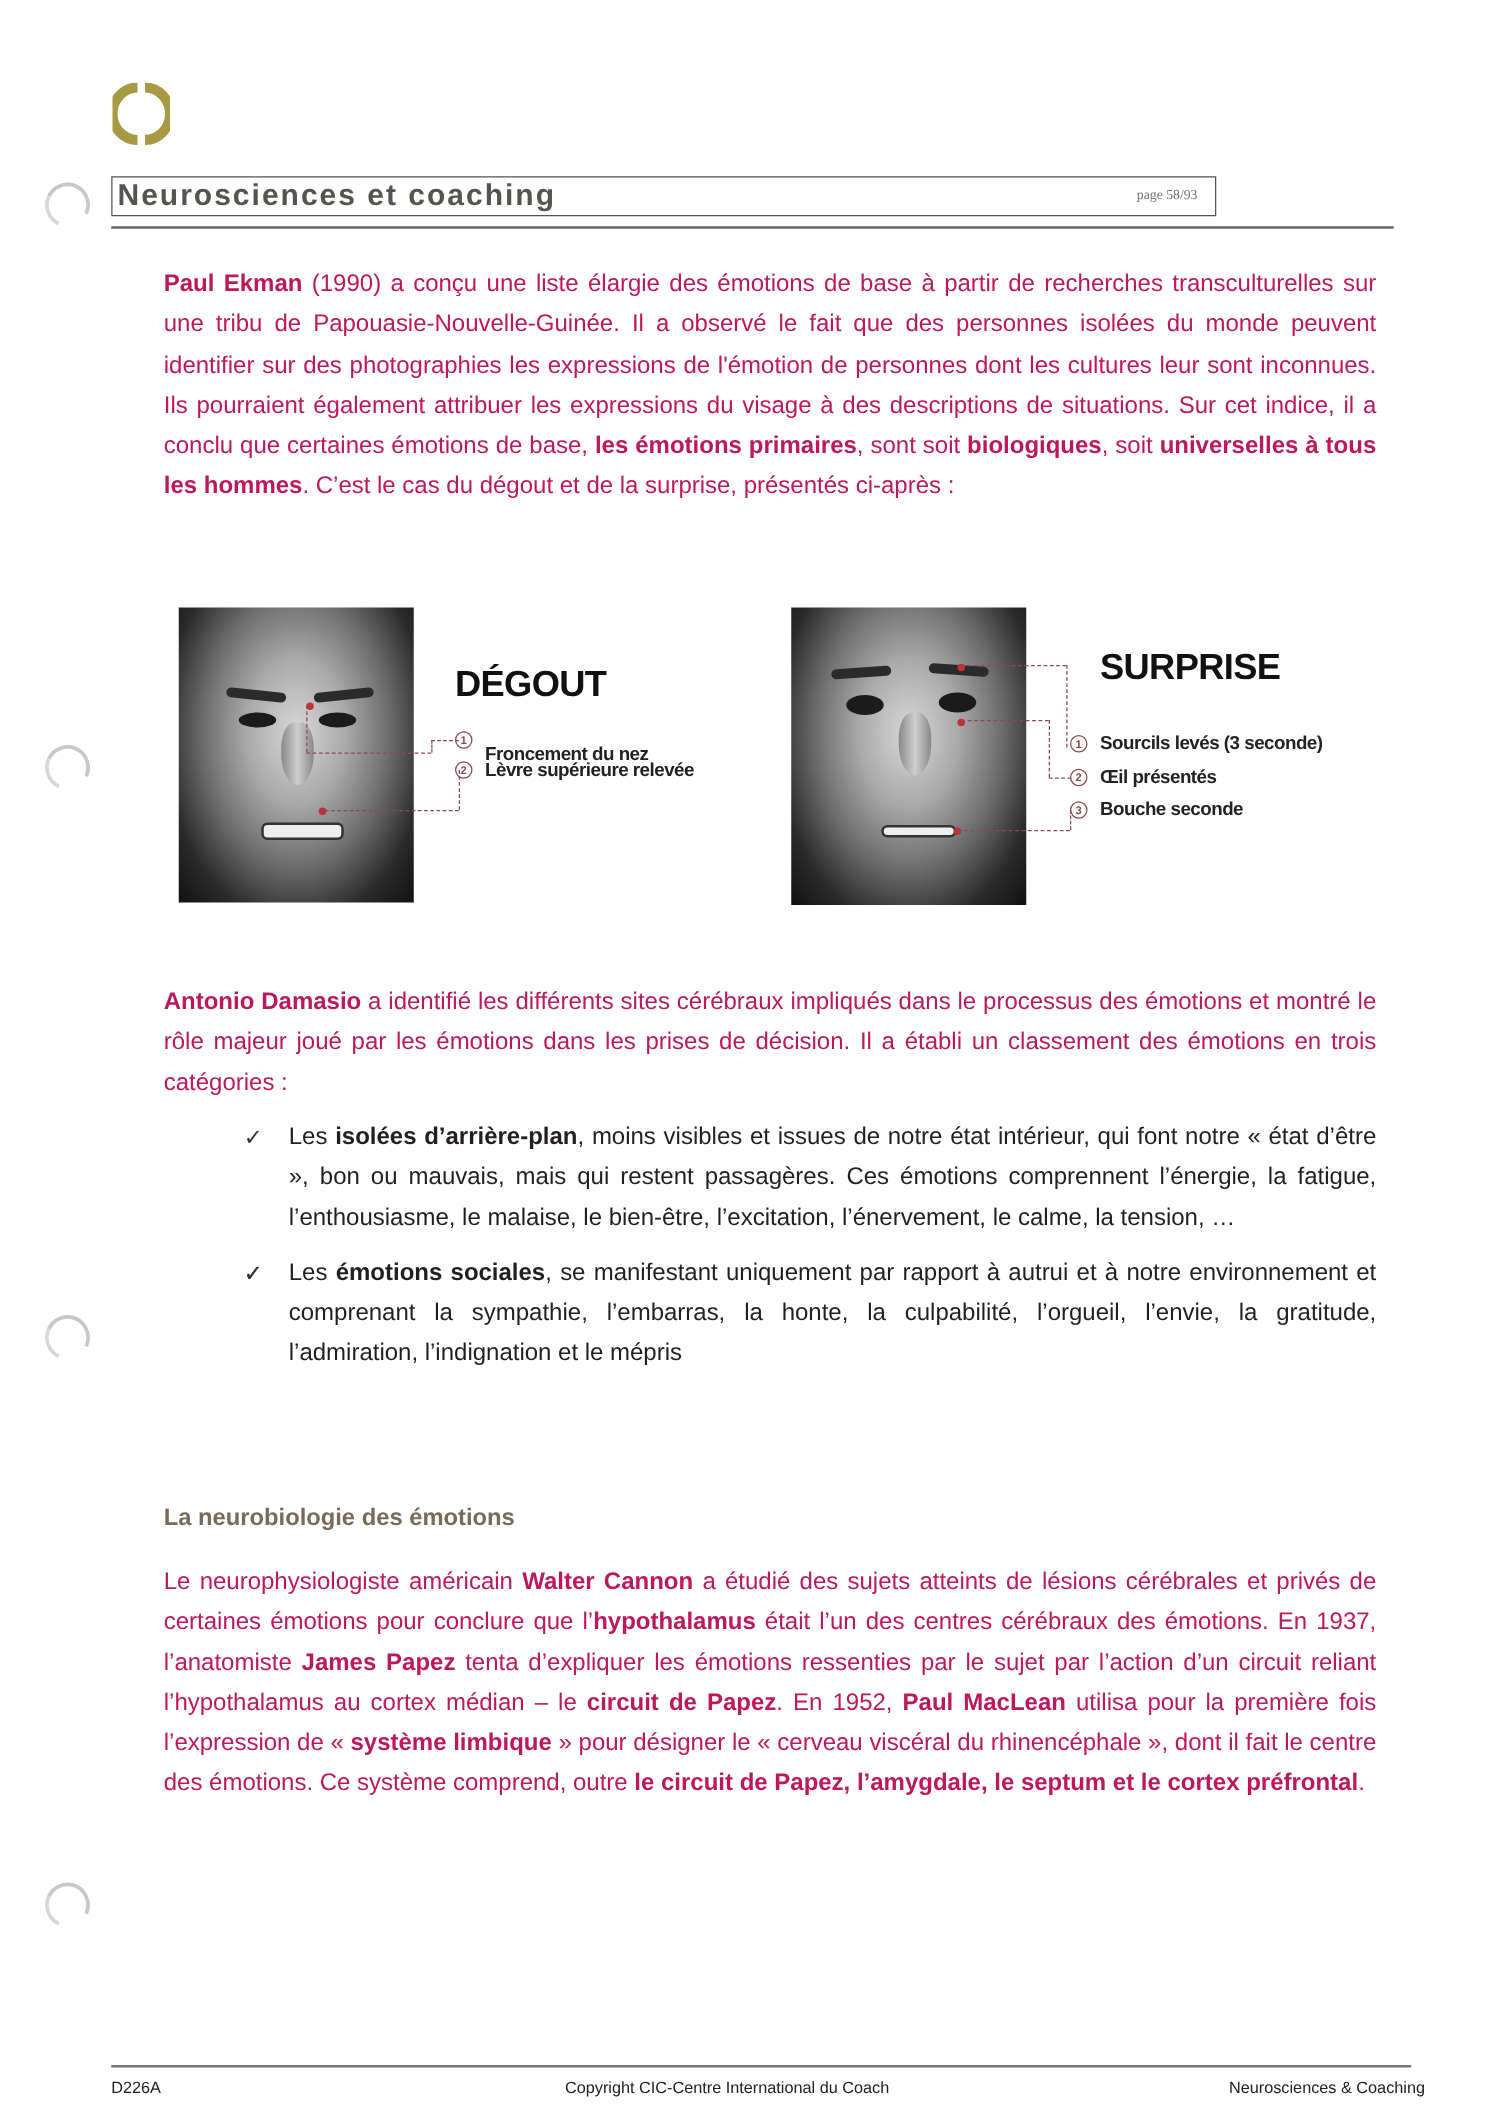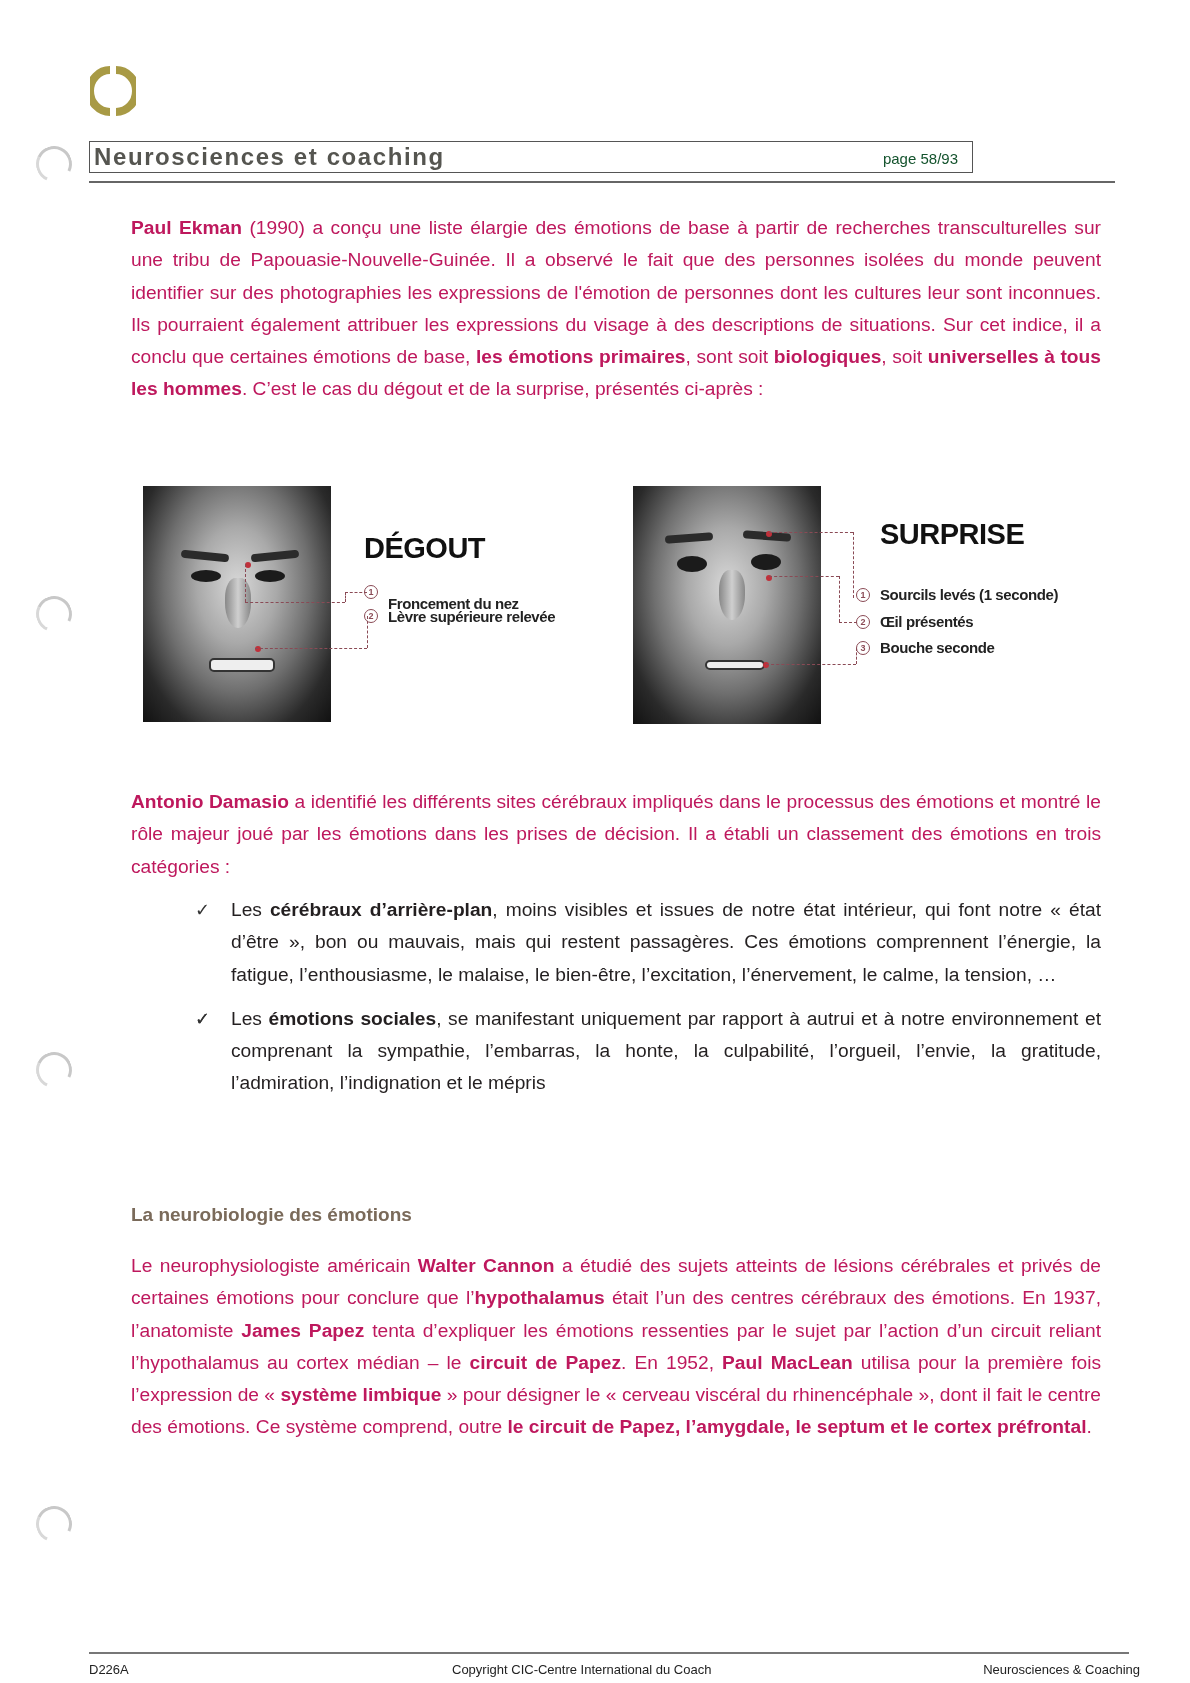--- a/index.html
+++ b/index.html
@@ -6,22 +6,22 @@
   body { width: 1190px; height: 1683px; position: relative; overflow: hidden;
          font-family: "Liberation Sans", sans-serif; color: #231f20; }
   .logo { position: absolute; left: 90px; top: 66px; width: 46px; height: 50px; }
   .punch { position: absolute; width: 30px; height: 30px; border-radius: 50%;
            border: 3px solid #c8c8c8; border-bottom-color: transparent; border-left-color: #d8d8d8;
            transform: rotate(-20deg); }
   .header-box { position: absolute; left: 89px; top: 141px; width: 884px; height: 32px;
                 border: 1.5px solid #555; box-sizing: border-box; }
   .header-title { position: absolute; left: 4px; top: 1px; font-size: 24px; font-weight: bold;
                   letter-spacing: 1.6px; color: #555550; font-family: "Liberation Sans", sans-serif; }
-  .header-page { position: absolute; right: 14px; top: 8px; font-size: 15px; color: #14532d;
-                 font-family: Liberation Sans, sans-serif; }
+  .header-page { position: absolute; right: 14px; top: 8px; font-size: 11px; color: #737373;
+                 font-family: Liberation Serif, serif; }
   .header-rule { position: absolute; left: 89px; top: 181px; width: 1026px; height: 0;
                  border-top: 2px solid #666; }
   .para { position: absolute; left: 131px; width: 970px; font-size: 19.2px; line-height: 32.3px;
           text-align: justify; font-family: "Liberation Sans", sans-serif; color: #be185d; }
   .para b { font-weight: bold; }
   .figure { position: absolute; }
   .photo { position: absolute; background: radial-gradient(ellipse at 50% 42%, #d8d8d8 0%, #a9a9a9 30%, #6f6f6f 55%, #2a2a2a 80%, #111 100%); }
   .photo .eye { position: absolute; width: 30px; height: 12px; border-radius: 50%; background: #1b1b1b; }
   .photo .mouth { position: absolute; height: 10px; border-radius: 5px; background: #eee; border: 2px solid #333; }
   .photo .nose { position: absolute; width: 26px; height: 50px; border-radius: 40% 40% 50% 50%;
@@ -104,33 +104,33 @@
   </div>
   <div class="leader" style="left:139px;top:48px;width:84px;border-top-width:1.5px;"></div>
   <div class="leader" style="left:223px;top:48px;height:66px;border-left-width:1.5px;"></div>
   <div class="leader" style="left:139px;top:92px;width:70px;border-top-width:1.5px;"></div>
   <div class="leader" style="left:209px;top:92px;height:46px;border-left-width:1.5px;"></div>
   <div class="leader" style="left:209px;top:138px;width:18px;border-top-width:1.5px;"></div>
   <div class="leader" style="left:136px;top:180px;width:90px;border-top-width:1.5px;"></div>
   <div class="leader" style="left:226px;top:164px;height:16px;border-left-width:1.5px;"></div>
   <div class="fig-title" style="left:250px;top:34px;">SURPRISE</div>
   <span class="num" style="left:226px;top:104px;">1</span>
-  <span class="fig-item" style="left:250px;top:102px;">Sourcils levés (1 seconde)</span>
+  <span class="fig-item" style="left:250px;top:102px;">Sourcils levés (3 seconde)</span>
   <span class="num" style="left:226px;top:131px;">2</span>
   <span class="fig-item" style="left:250px;top:129px;">Œil présentés</span>
   <span class="num" style="left:226px;top:157px;">3</span>
   <span class="fig-item" style="left:250px;top:155px;">Bouche seconde</span>
 </div>
 
 <p class="para" style="top:786px;margin:0;"><b>Antonio Damasio</b><span> a identifié les différents sites cérébraux impliqués dans le processus des émotions et montré le rôle majeur joué par les émotions dans les prises de décision. Il a établi un classement des émotions en trois catégories :</span></p>
 
 <div class="list" style="top:894px;">
   <div class="li">
     <span class="check">✓</span>
-    <span><span>Les </span><b>cérébraux d’arrière-plan</b><span>, moins visibles et issues de notre état intérieur, qui font notre « état d’être », bon ou mauvais, mais qui restent passagères. Ces émotions comprennent l’énergie, la fatigue, l’enthousiasme, le malaise, le bien-être, l’excitation, l’énervement, le calme, la tension, …</span></span>
+    <span><span>Les </span><b>isolées d’arrière-plan</b><span>, moins visibles et issues de notre état intérieur, qui font notre « état d’être », bon ou mauvais, mais qui restent passagères. Ces émotions comprennent l’énergie, la fatigue, l’enthousiasme, le malaise, le bien-être, l’excitation, l’énervement, le calme, la tension, …</span></span>
   </div>
   <div class="li">
     <span class="check">✓</span>
   </div>
   <div class="li">
     <span class="check">✓</span>
     <span><span>Les </span><b>émotions sociales</b><span>, se manifestant uniquement par rapport à autrui et à notre environnement et comprenant la sympathie, l’embarras, la honte, la culpabilité, l’orgueil, l’envie, la gratitude, l’admiration, l’indignation et le mépris</span></span>
   </div>
 </div>
 

